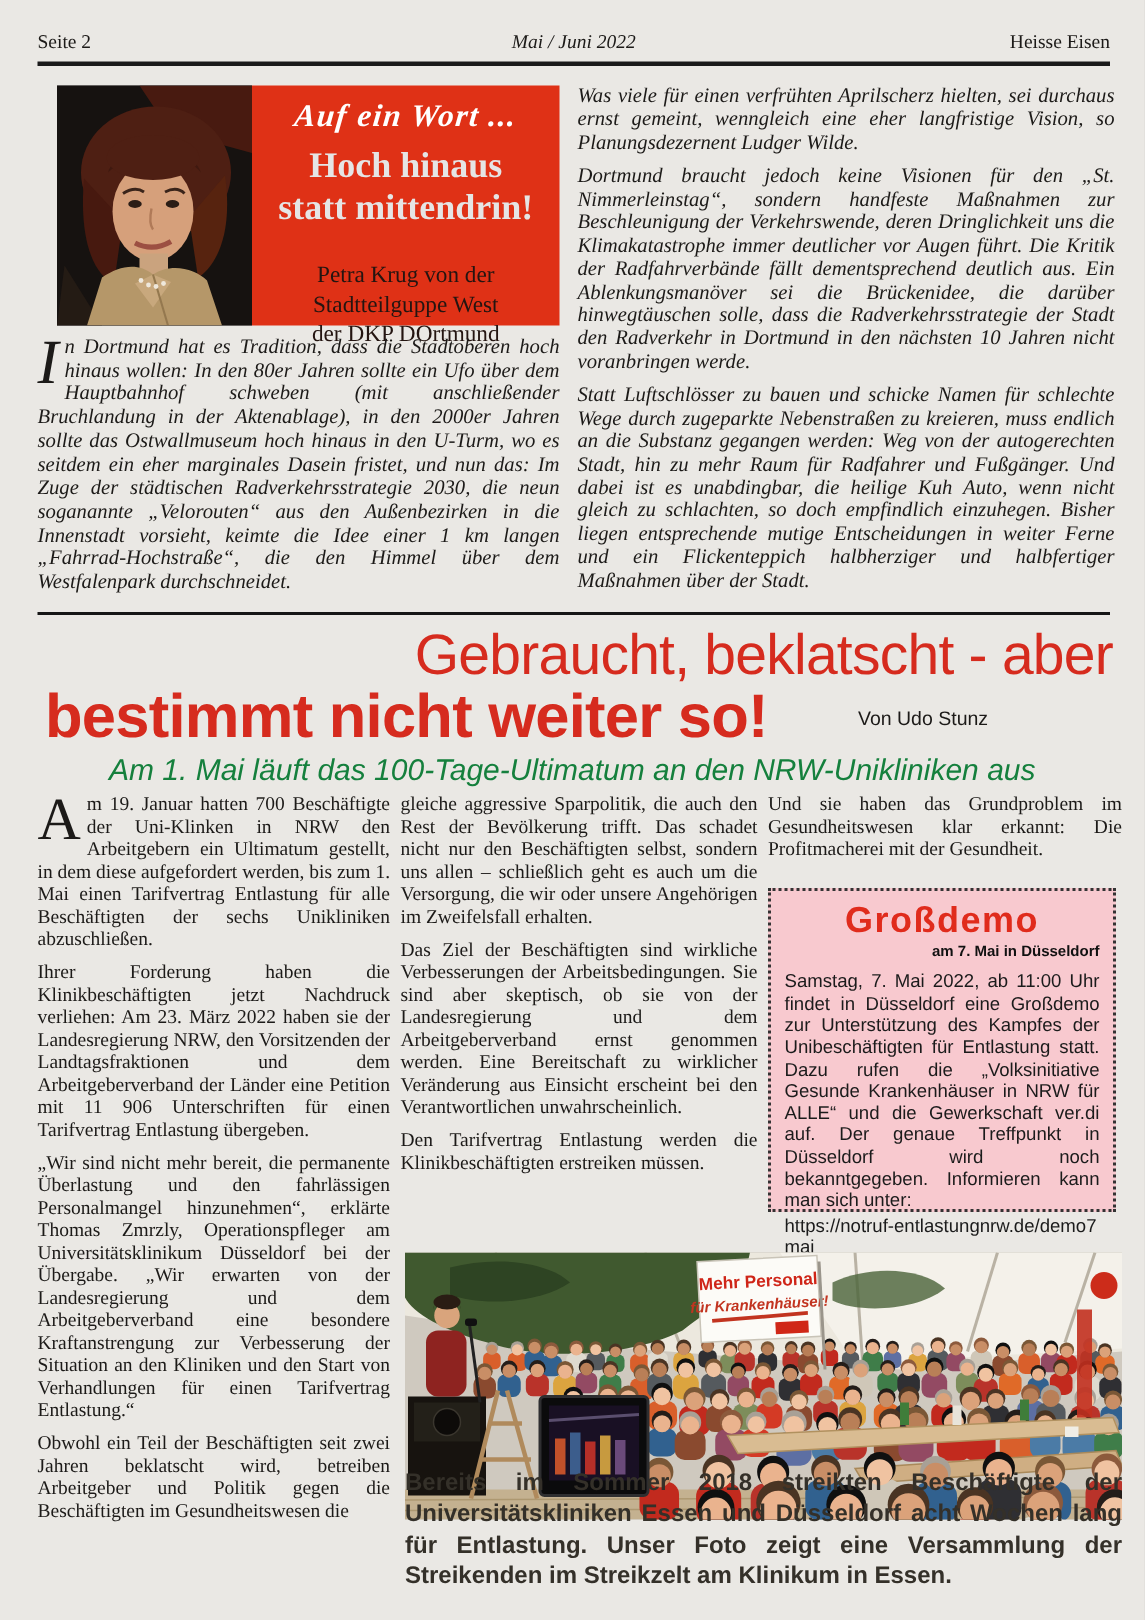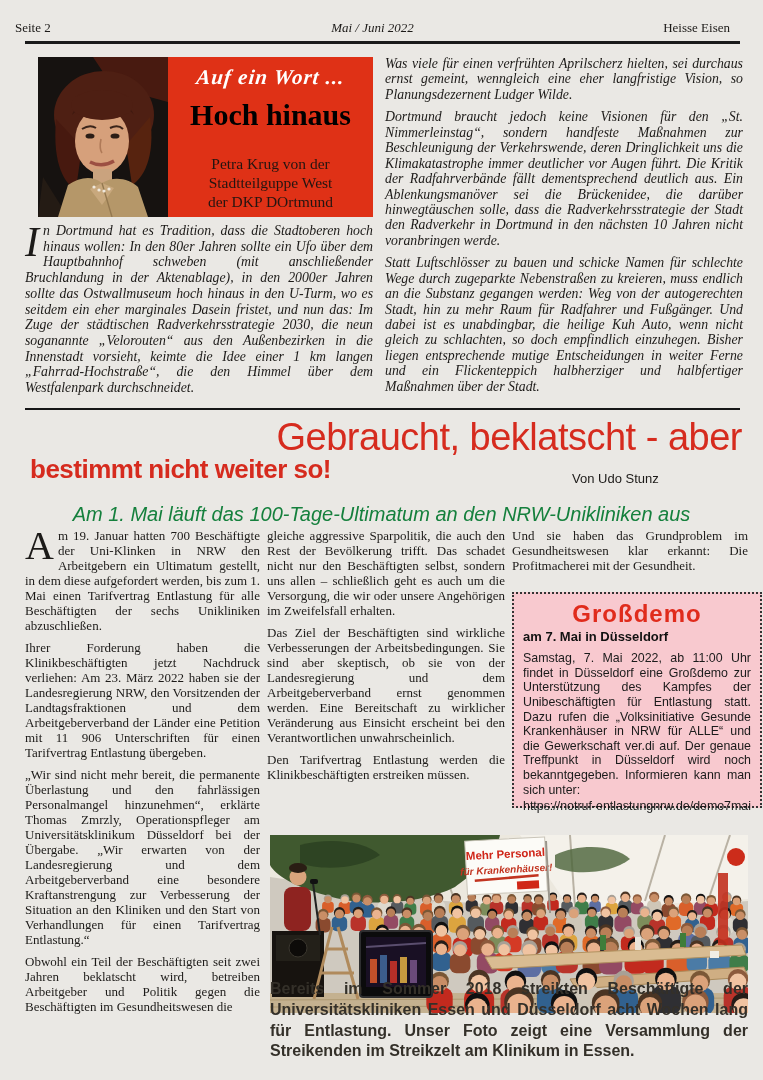--- a/index.html
+++ b/index.html
@@ -1,60 +1,60 @@
 <!DOCTYPE html>
 <html lang="de"><head>
 <meta charset="utf-8">
 <style>
   html,body{margin:0;padding:0;}
   body{background:#cfcdc9;}
   .page{position:relative;width:763px;height:1080px;background:#eae8e4;overflow:hidden;
         font-family:"Liberation Serif","DejaVu Serif",serif;color:#1c1a18;}
   
-  .hdr{position:absolute;top:20px;left:15px;width:715px;height:20px;font-size:13px;}
+  .hdr{position:absolute;top:20px;left:25px;width:715px;height:20px;font-size:13px;}
   .hdr .l{position:absolute;left:0;}
   .hdr .c{position:absolute;left:0;right:0;text-align:center;font-style:italic;}
   .hdr .r{position:absolute;right:0;}
   .hdr-rule{position:absolute;top:41px;left:25px;width:715px;height:3px;background:#1a1a1a;}
   
   .wordbox{position:absolute;top:57px;left:38px;width:335px;height:160px;display:flex;}
   .portrait{width:130px;height:160px;flex:0 0 130px;background:#141110;}
   .redbox{flex:1;background:#df3116;text-align:center;padding:6px 6px 0 6px;box-sizing:border-box;}
   .kicker{font-size:21px;font-weight:bold;font-style:italic;color:#ffffff;transform:skewX(-6deg);
           letter-spacing:1px;margin-top:2px;}
-  .wordtitle{font-size:30px;font-weight:bold;color:#000000;line-height:1.15;margin-top:8px;}
+  .wordtitle{font-size:24px;font-weight:bold;color:#e5e5e5;line-height:1.15;margin-top:8px;}
   .wordby{font-size:15.5px;color:#241511;line-height:1.25;margin-top:21px;}
   
   .intro{position:absolute;top:223px;left:25px;width:348px;font-style:italic;font-size:13.8px;
          line-height:1.14;text-align:justify;}
   .dropI{float:left;font-size:42px;line-height:.78;padding:3px 4px 0 0;font-style:italic;}
   .topright{position:absolute;top:56px;left:385px;width:358px;font-style:italic;font-size:13.8px;
             line-height:1.12;text-align:justify;}
   .topright p{margin:0 0 7px 0;}
   .midrule{position:absolute;top:408px;left:25px;width:715px;height:2px;background:#161616;}
   
   .sans{font-family:"Liberation Sans","DejaVu Sans",sans-serif;}
   .hl1{position:absolute;top:416px;left:0;width:742px;text-align:right;font-size:38px;font-weight:normal;
        letter-spacing:-0.5px;}
-  .hl2{position:absolute;top:454px;left:30px;font-size:26px;font-weight:bold;letter-spacing:-0.5px;}
+  .hl2{position:absolute;top:454px;left:30px;font-size:41px;font-weight:bold;letter-spacing:-0.5px;}
   .byline{position:absolute;top:471px;left:572px;font-size:13px;font-weight:normal;color:#1c1a18;}
   .subhead{position:absolute;top:503px;left:0;width:763px;text-align:center;font-size:20px;
            font-style:italic;color:#15803d;}
   
   .col{position:absolute;top:528px;font-size:13px;line-height:1.155;text-align:justify;}
   .col p{margin:0 0 7px 0;}
   .col1{left:25px;width:235px;}
   .col2{left:267px;width:238px;}
   .col3{left:512px;width:236px;}
   .dropA{float:left;font-size:40px;line-height:.8;padding:2px 4px 0 0;}
   
-  .demobox{position:absolute;left:512px;top:592px;width:250px;height:216px;background:#f8c9cf;
+  .demobox{position:absolute;left:512px;top:592px;width:232px;height:216px;background:#f8c9cf;
            border:2px dotted #333;box-sizing:border-box;padding:6px 9px;}
   .demotitle{text-align:center;font-size:24px;font-weight:bold;letter-spacing:1px;}
-  .demosub{text-align:left;font-size:13px;font-weight:bold;color:#111;margin-top:1px;}
+  .demosub{text-align:right;font-size:10px;font-weight:bold;color:#111;margin-top:1px;}
   .demobody{font-size:12.4px;line-height:1.18;text-align:justify;margin-top:7px;color:#1b1b1b;}
   .demourl{font-size:12.4px;margin-top:2px;color:#1b1b1b;word-break:break-all;}
   
   .photo{position:absolute;left:270px;top:835px;width:478px;height:178px;background:#cfc9bf;}
   .caption{position:absolute;left:270px;top:979px;width:478px;font-size:16px;font-weight:bold;
            color:#343029;line-height:1.3;text-align:justify;}
 </style>
 </head>
 <body>
 
@@ -93,20 +93,21 @@
         <circle cx="56" cy="130" r="1.6" fill="#efe8dc"></circle>
           <circle cx="61" cy="133" r="1.6" fill="#efe8dc"></circle>
         <circle cx="66" cy="134" r="1.6" fill="#efe8dc"></circle>
           <circle cx="71" cy="132" r="1.6" fill="#efe8dc"></circle>
       </svg>
     </div>
     <div class="redbox">
       <div class="kicker">Auf ein Wort ...</div>
       <div class="wordtitle">
         <span>Hoch hinaus</span><br>
+        <span>statt mittendrin!</span>
       </div>
       <div class="wordby">
         <span>Petra Krug von der</span><br>
         <span>Stadtteilguppe West</span><br>
         <span>der DKP DOrtmund</span>
       </div>
     </div>
   </div>
 
   <div class="intro">

